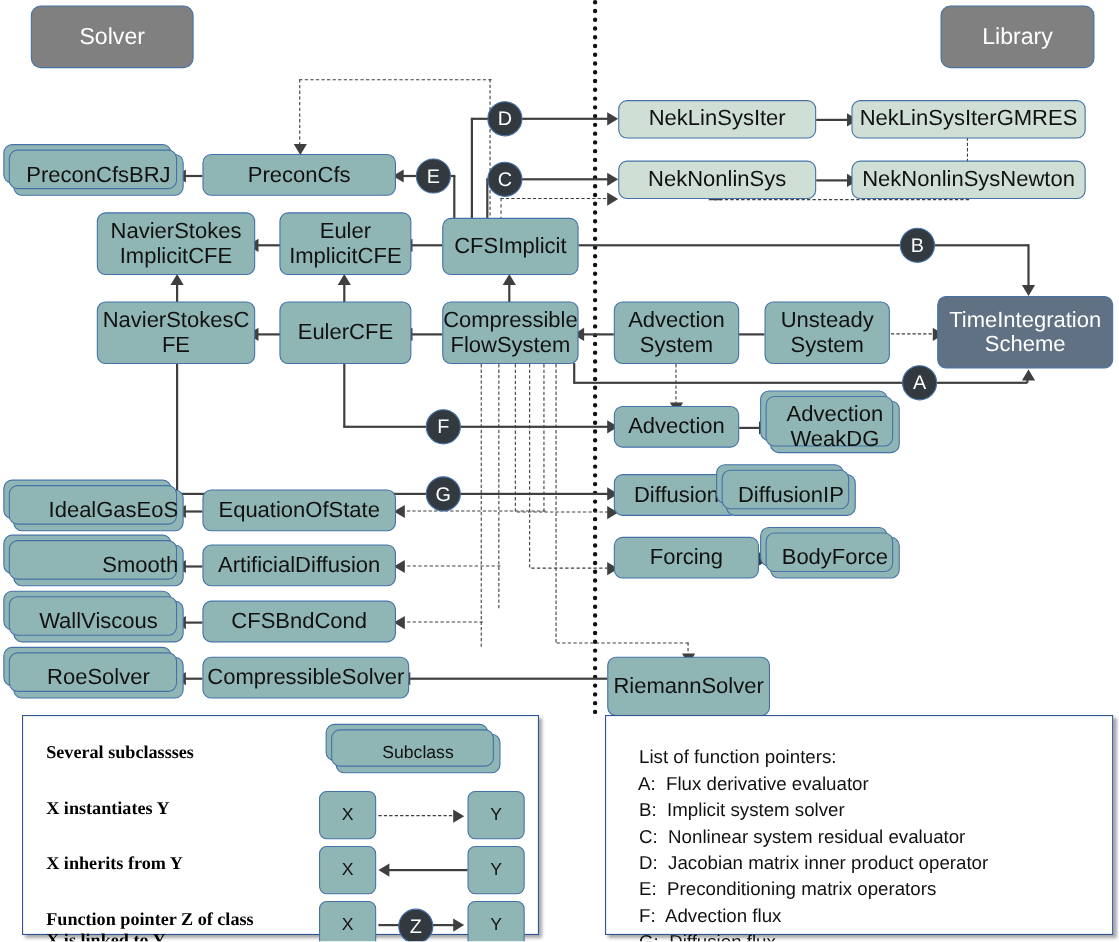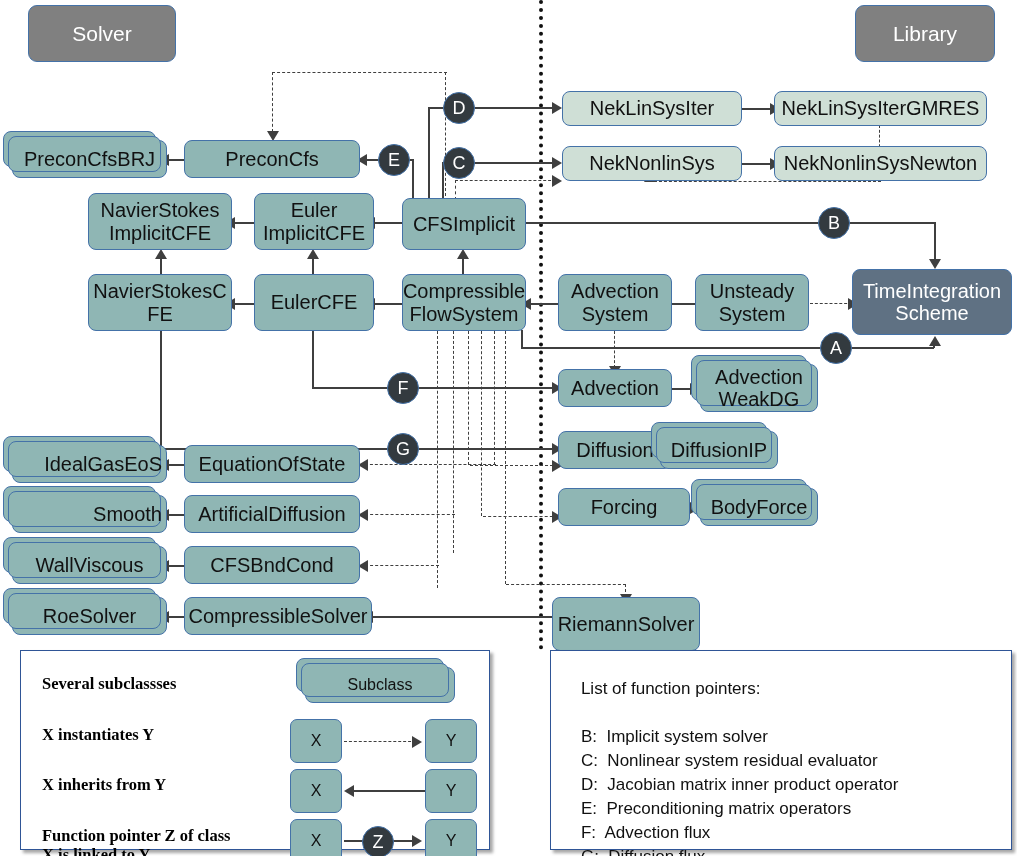--- a/index.html
+++ b/index.html
@@ -382,20 +382,23 @@
   <div class="ar ar-r" style="left:412px;top:835px;"></div>
   <div class="badge" style="left:362px;top:826px;">
     <span>Z</span>
   </div>
 
   <div class="panel" style="left:550px;top:650px;width:462px;height:200px;">
   </div>
   <div class="fp" style="left:562px;top:659px;">
     <span>List of function pointers:</span>
   </div>
+  <div class="fp" style="left:562px;top:683px;">
+    <span>A:  Flux derivative evaluator</span>
+  </div>
   <div class="fp" style="left:562px;top:707px;">
     <span>B:  Implicit system solver</span>
   </div>
   <div class="fp" style="left:562px;top:731px;">
     <span>C:  Nonlinear system residual evaluator</span>
   </div>
   <div class="fp" style="left:562px;top:755px;">
     <span>D:  Jacobian matrix inner product operator</span>
   </div>
   <div class="fp" style="left:562px;top:779px;">

